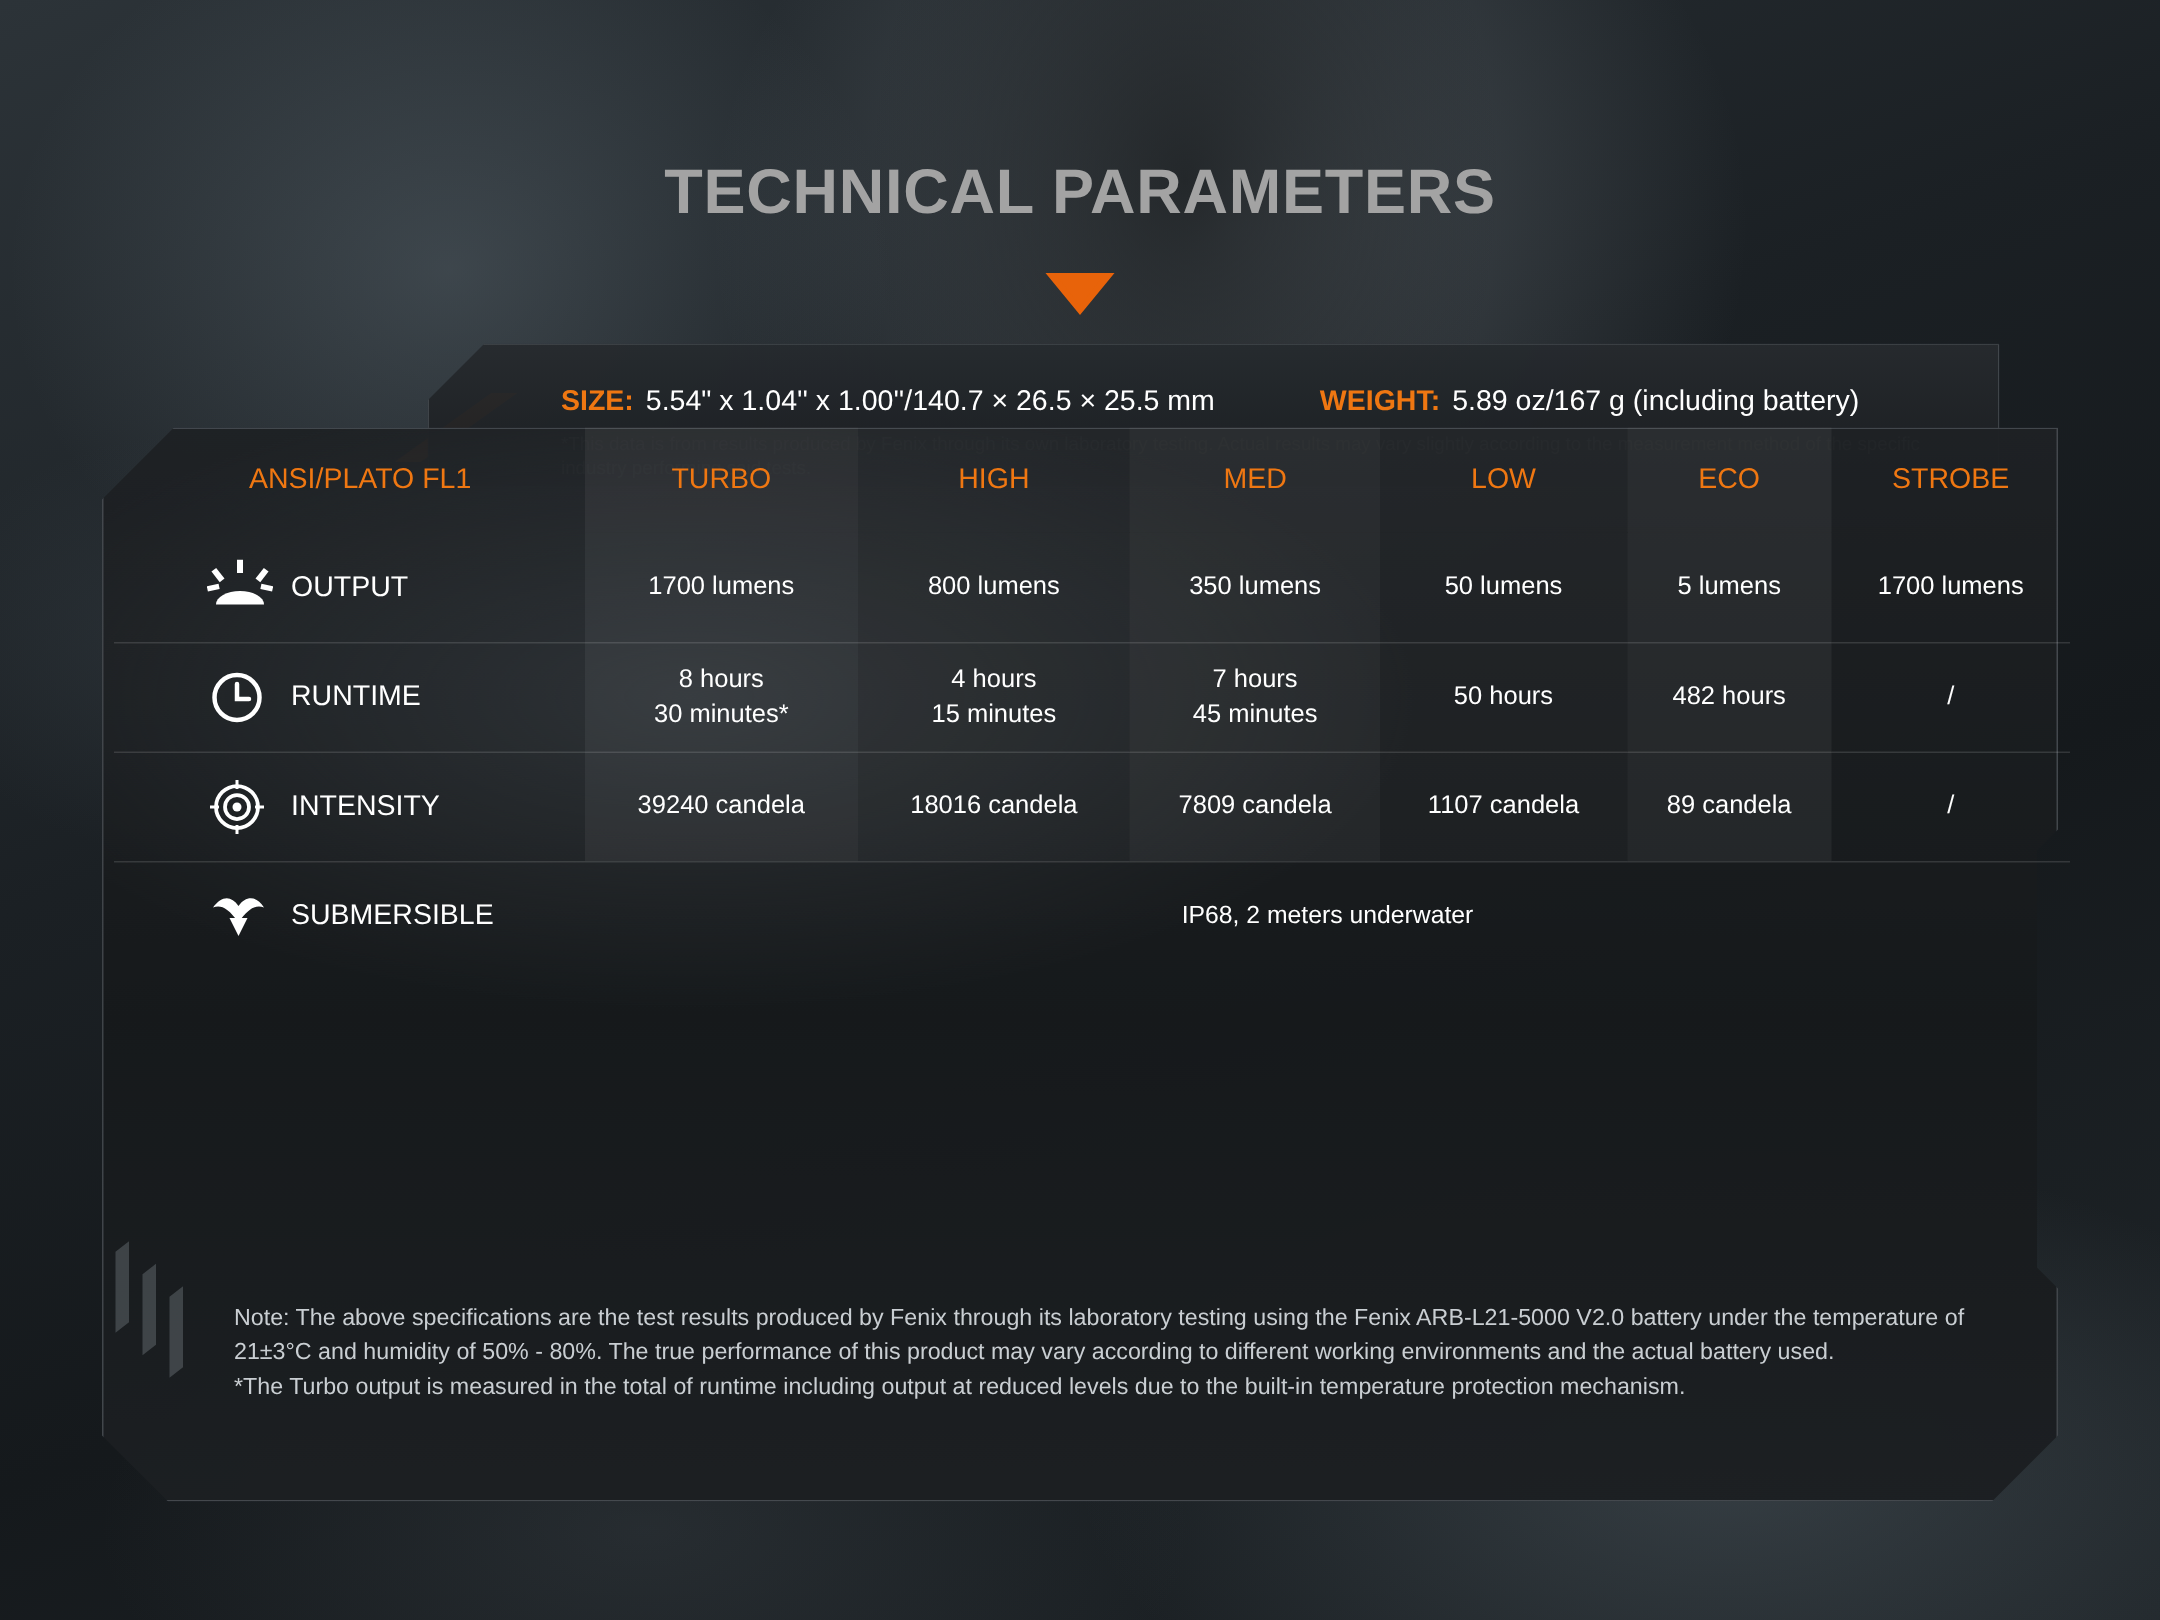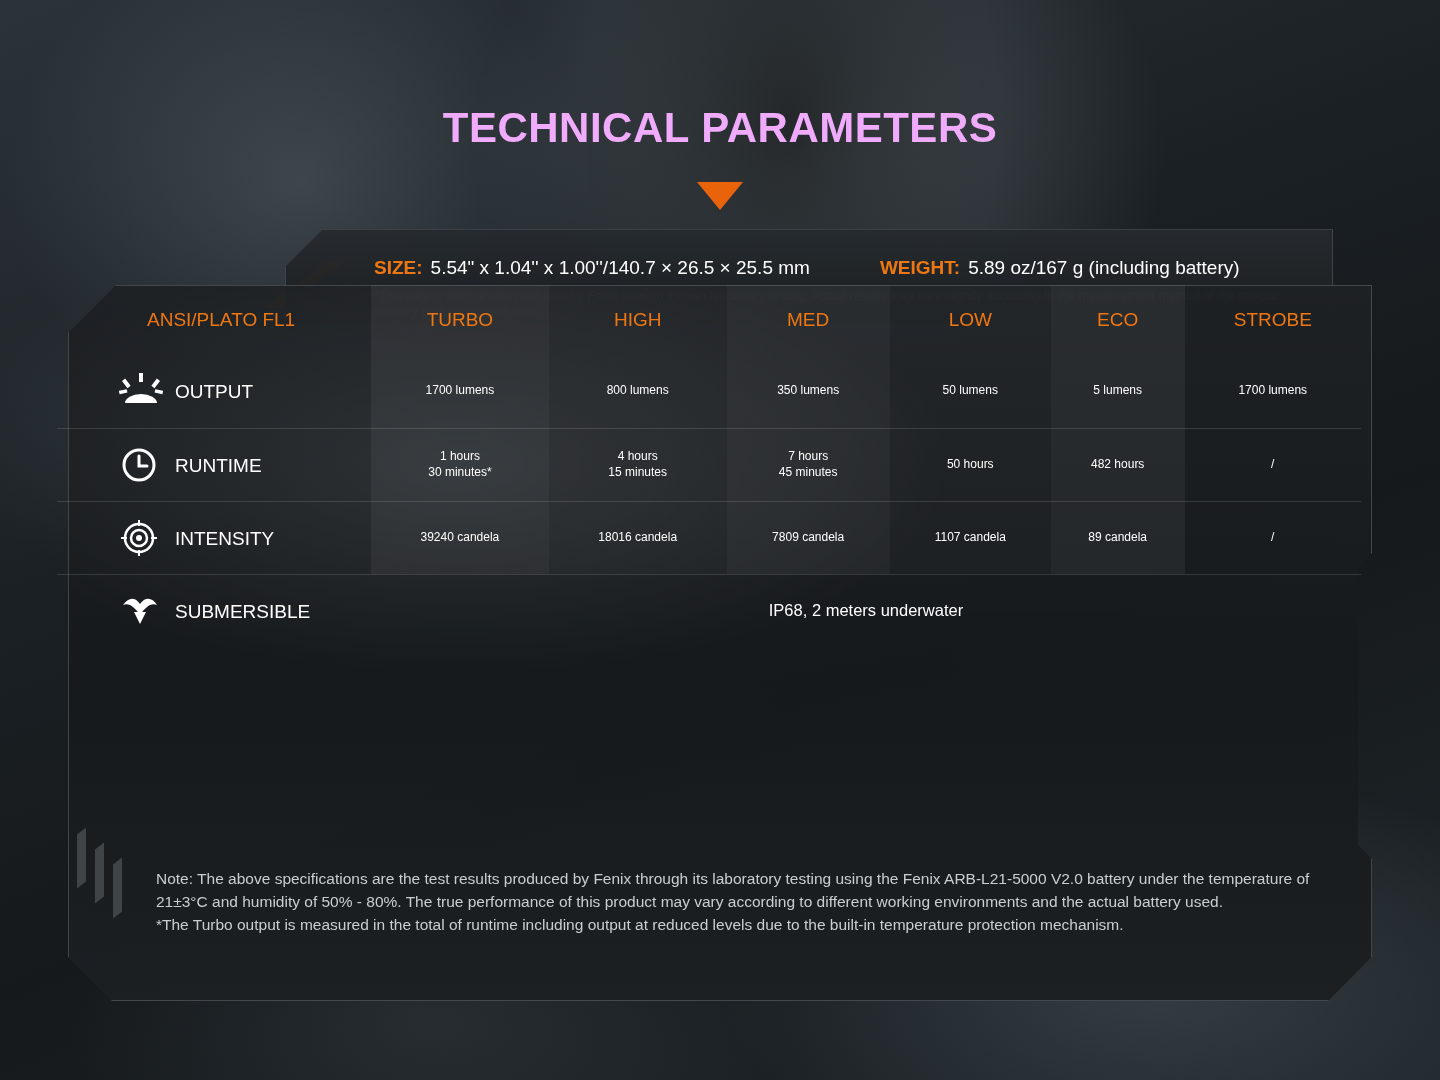--- a/index.html
+++ b/index.html
@@ -29,21 +29,21 @@
     position:absolute; inset:0;
     background:
       radial-gradient(ellipse 300px 420px at 790px 120px, rgba(25,28,30,0.75), rgba(0,0,0,0) 70%),
       radial-gradient(ellipse 250px 200px at 120px 430px, rgba(70,80,88,0.25), rgba(0,0,0,0) 70%);
   }
   
   #title {
     position: absolute;
     top: 104px; left: 0; width: 100%;
     text-align: center;
-    color: #f0abfc;
+    color: #a3a3a3;
     font-size: 42px;
     font-weight: bold;
     letter-spacing: 0.5px;
   }
   #chevron {
     position: absolute;
     top: 180px; left: 50%;
     transform: translateX(-50%);
     width: 50px; height: 34px;
   }
@@ -95,21 +95,21 @@
   
   .hash {
     position: absolute;
     width: 9px; height: 54px;
     background: rgba(150,158,165,0.30);
     transform: skewY(-38deg);
   }
   
   #table {
     position: absolute;
-    left: 57px; top: 285px;
+    left: 76px; top: 285px;
     width: 1304px;
   }
   table { border-collapse: collapse; width: 1304px; }
   thead th {
     height: 70px;
     font-size: 19px;
     font-weight: normal;
     color: #ef7712;
     text-align: center;
     vertical-align: middle;
@@ -117,21 +117,21 @@
   thead th.first {
     color: #ef7712;
     text-align: left;
     padding-left: 90px;
     width: 314px;
   }
   .colshade-a { background: rgba(255,255,255,0.055); }
   .colshade-b { background: rgba(255,255,255,0.025); }
   tbody td {
     height: 73px;
-    font-size: 12px;
+    font-size: 17px;
     color: #ffffff;
     text-align: center;
     vertical-align: middle;
     border-bottom: 1px solid rgba(255,255,255,0.13);
     line-height: 1.32;
   }
   tbody tr:last-child td { border-bottom: none; }
   td.rowlabel {
     text-align: left;
     padding-left: 62px;
@@ -235,21 +235,21 @@
       <tr>
         <td class="rowlabel withicon">
           <span class="rowicon">
             <svg viewBox="0 0 44 36" width="44" height="36">
               <circle cx="20" cy="18" r="15" fill="none" stroke="#ffffff" stroke-width="3"></circle>
               <path d="M20 9 V19 H28" fill="none" stroke="#ffffff" stroke-width="3" stroke-linecap="round"></path>
             </svg>
           </span>
           <span class="lbl">RUNTIME</span>
         </td>
-        <td class="colshade-a two-line" style="white-space: pre-line;">1 hours
+        <td class="colshade-a two-line" style="white-space: pre-line;">8 hours
 30 minutes*</td>
         <td class="colshade-b two-line" style="white-space: pre-line;">4 hours
 15 minutes</td>
         <td class="colshade-a two-line" style="white-space: pre-line;">7 hours
 45 minutes</td>
         <td class="colshade-b">50 hours</td>
         <td class="colshade-a">482 hours</td>
         <td>/</td>
       </tr>
 

